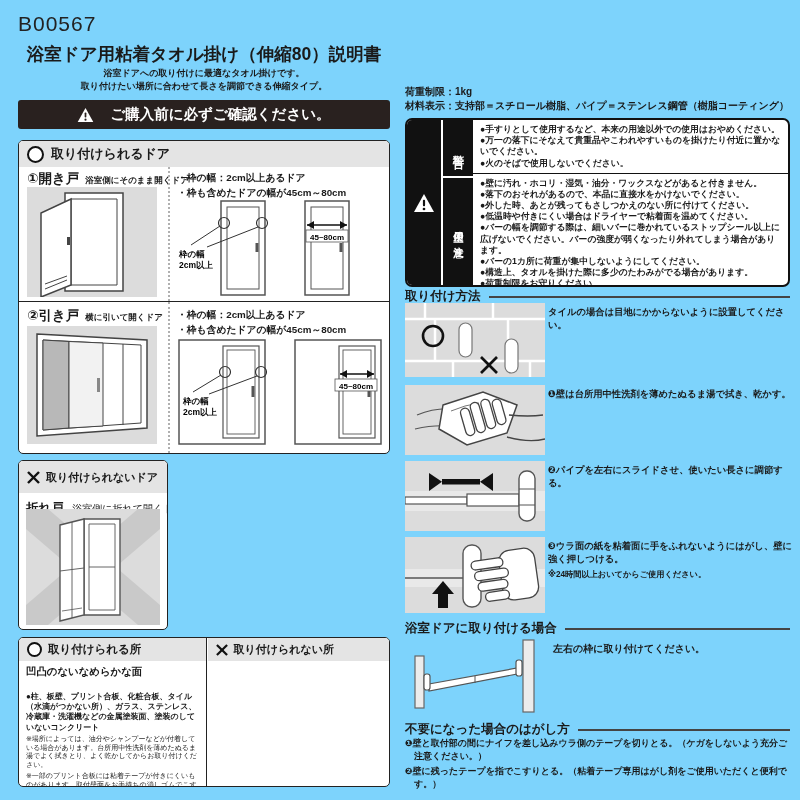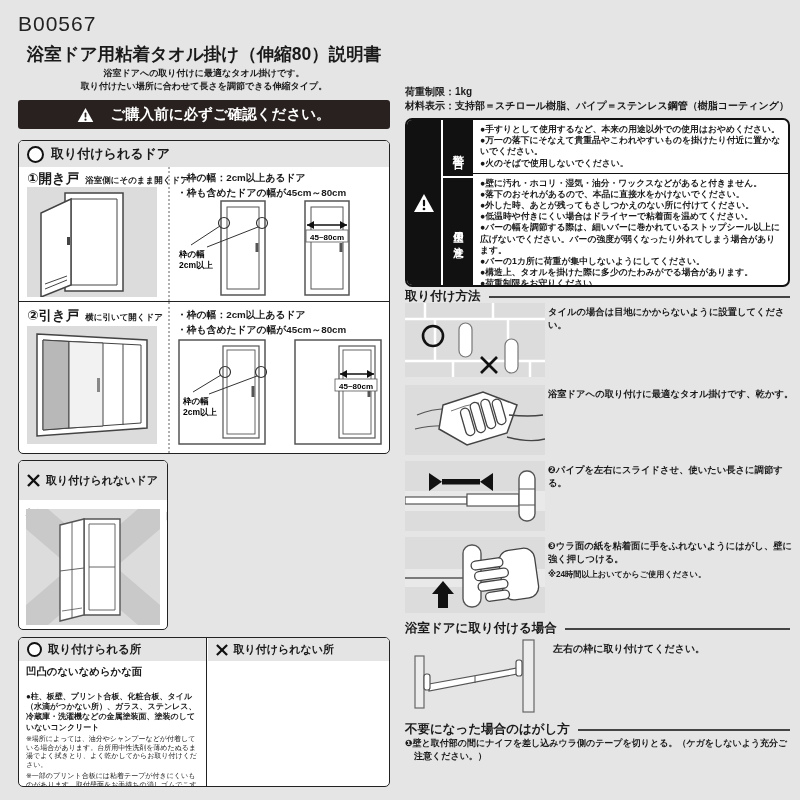--- a/index.html
+++ b/index.html
@@ -1,16 +1,16 @@
 <!DOCTYPE html>
 <html><head>
 <meta charset="utf-8">
 <style>
   html,body{margin:0;padding:0;background:#fff;}
-  #page{position:relative;width:800px;height:800px;background:#e5e5e5;overflow:hidden;
+  #page{position:relative;width:800px;height:800px;background:#7dd3fc;overflow:hidden;
         font-family:"Liberation Sans","DejaVu Sans",sans-serif;color:#1a1a1a;}
   .abs{position:absolute;}
   
   #model{left:18px;top:12px;font-size:21px;letter-spacing:1px;color:#222;}
   #title{left:18px;top:42px;width:372px;text-align:center;font-size:17.5px;font-weight:bold;}
   .subtitle{left:18px;width:372px;text-align:center;font-size:9px;font-weight:600;}
   #banner{left:18px;top:100px;width:372px;height:29px;background:#29211f;border-radius:3px;
           display:flex;align-items:center;justify-content:center;gap:16px;}
   #banner .btxt{color:#fff;font-size:14.5px;font-weight:bold;}
   
@@ -151,21 +151,21 @@
       <g transform="rotate(-16 80 34)" fill="#fff" stroke="#444" stroke-width="1.3">
         <rect x="58" y="18" width="9" height="28" rx="4.5"></rect>
         <rect x="69" y="15" width="9" height="31" rx="4.5"></rect>
         <rect x="80" y="15" width="9" height="30" rx="4.5"></rect>
         <rect x="91" y="18" width="9" height="26" rx="4.5"></rect>
       </g>
       <path d="M104,30 q20,2 34,0" fill="none" stroke="#444" stroke-width="1.3"></path>
       <path d="M102,52 q22,6 38,2" fill="none" stroke="#444" stroke-width="1.3"></path>
     </svg>
   </div>
-  <div class="abs step-text" style="top:388px;">浴室ドアへの取り付けに最適なタオル掛けです、乾かす。</div>
+  <div class="abs step-text" style="top:388px;">❶壁は台所用中性洗剤を薄めたぬるま湯で拭き、乾かす。</div>
 
   <div class="abs img-box" style="top:461px;height:70px;">
     <svg width="140" height="70" viewBox="0 0 140 70">
       <rect x="0" y="0" width="140" height="70" fill="#dcdcdc"></rect>
       <rect x="0" y="30" width="140" height="20" fill="#e9e9e9"></rect>
       <rect x="0" y="36" width="62" height="7" fill="#fff" stroke="#555" stroke-width="1.2"></rect>
       <rect x="62" y="33" width="52" height="12" fill="#fff" stroke="#555" stroke-width="1.2"></rect>
       <rect x="114" y="10" width="16" height="50" rx="7.5" fill="#fff" stroke="#555" stroke-width="1.4"></rect>
       <line x1="114" y1="28" x2="130" y2="28" stroke="#555" stroke-width="1"></line>
       <line x1="114" y1="44" x2="130" y2="44" stroke="#555" stroke-width="1"></line>
@@ -217,20 +217,21 @@
     </svg>
   </div>
   <div class="abs" style="left:553px;top:642px;width:240px;font-size:10px;font-weight:600;">左右の枠に取り付けてください。</div>
 
   <div class="abs rule-header" style="left:405px;top:721px;width:385px;">
     <span class="lbl">不要になった場合のはがし方</span>
     <span class="rule"></span>
   </div>
   <div class="abs" style="left:405px;top:737px;width:390px;font-size:9px;font-weight:600;line-height:1.45;">
     <div style="padding-left:9px;text-indent:-9px;">❶壁と取付部の間にナイフを差し込みウラ側のテープを切りとる。（ケガをしないよう充分ご注意ください。）</div>
+    <div style="padding-left:9px;text-indent:-9px;margin-top:2px;">❷壁に残ったテープを指でこすりとる。（粘着テープ専用はがし剤をご使用いただくと便利です。）</div>
   </div>
 
   <div class="abs frame-box" style="left:18px;top:140px;width:372px;height:314px;">
     <div class="gray-bar" style="height:26px;">
       <span class="ok-ring"></span>
       <span class="bar-label" style="font-size:13px;">取り付けられるドア</span>
     </div>
 
     <div class="door-sec" style="height:134px;">
       <div class="sec-label" style="top:3px;">
@@ -317,21 +318,21 @@
           <polygon points="163,38 170,34 170,42" fill="#111"></polygon>
           <polygon points="197,38 190,34 190,42" fill="#111"></polygon>
           <rect x="158" y="43" width="42" height="12" fill="#fff" stroke="#555" stroke-width="0.8"></rect>
           <text x="162" y="52.5" font-size="8" font-weight="bold">45~80cm</text>
         </svg>
       </div>
     </div>
   </div>
 
   <div class="abs frame-box" style="left:18px;top:460px;width:150px;height:170px;">
-    <div class="gray-bar" style="height:39px;gap:6px;">
+    <div class="gray-bar" style="height:32px;gap:6px;">
       <svg width="13" height="13" viewBox="0 0 13 13">
         <line x1="1" y1="1" x2="12" y2="12" stroke="#111" stroke-width="2.4"></line>
         <line x1="12" y1="1" x2="1" y2="12" stroke="#111" stroke-width="2.4"></line>
       </svg>
       <span class="bar-label" style="font-size:11px;">取り付けられないドア</span>
     </div>
     <div style="padding:5px 0 0 7px;white-space:nowrap;">
       <span style="font-weight:bold;font-size:12.5px;">折れ戸</span>
       <span style="font-size:10px;font-weight:400;margin-left:4px;">浴室側に折れて開くドア</span>
     </div>

